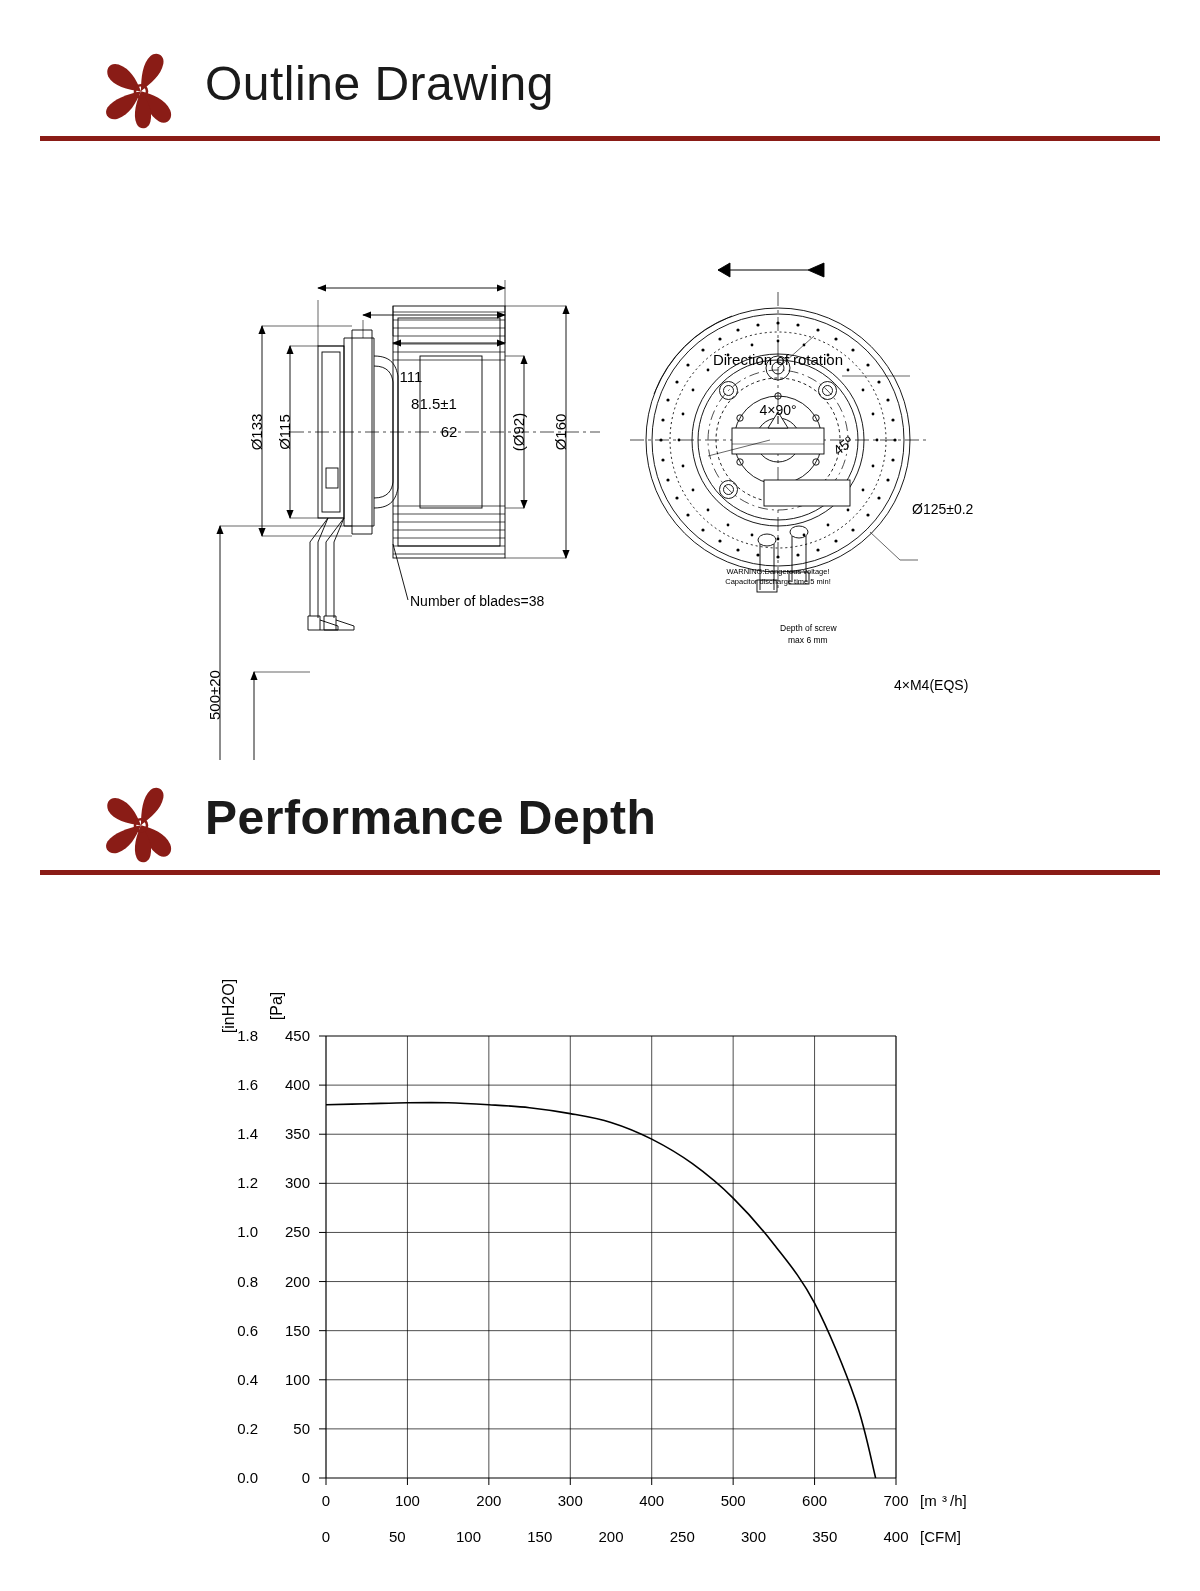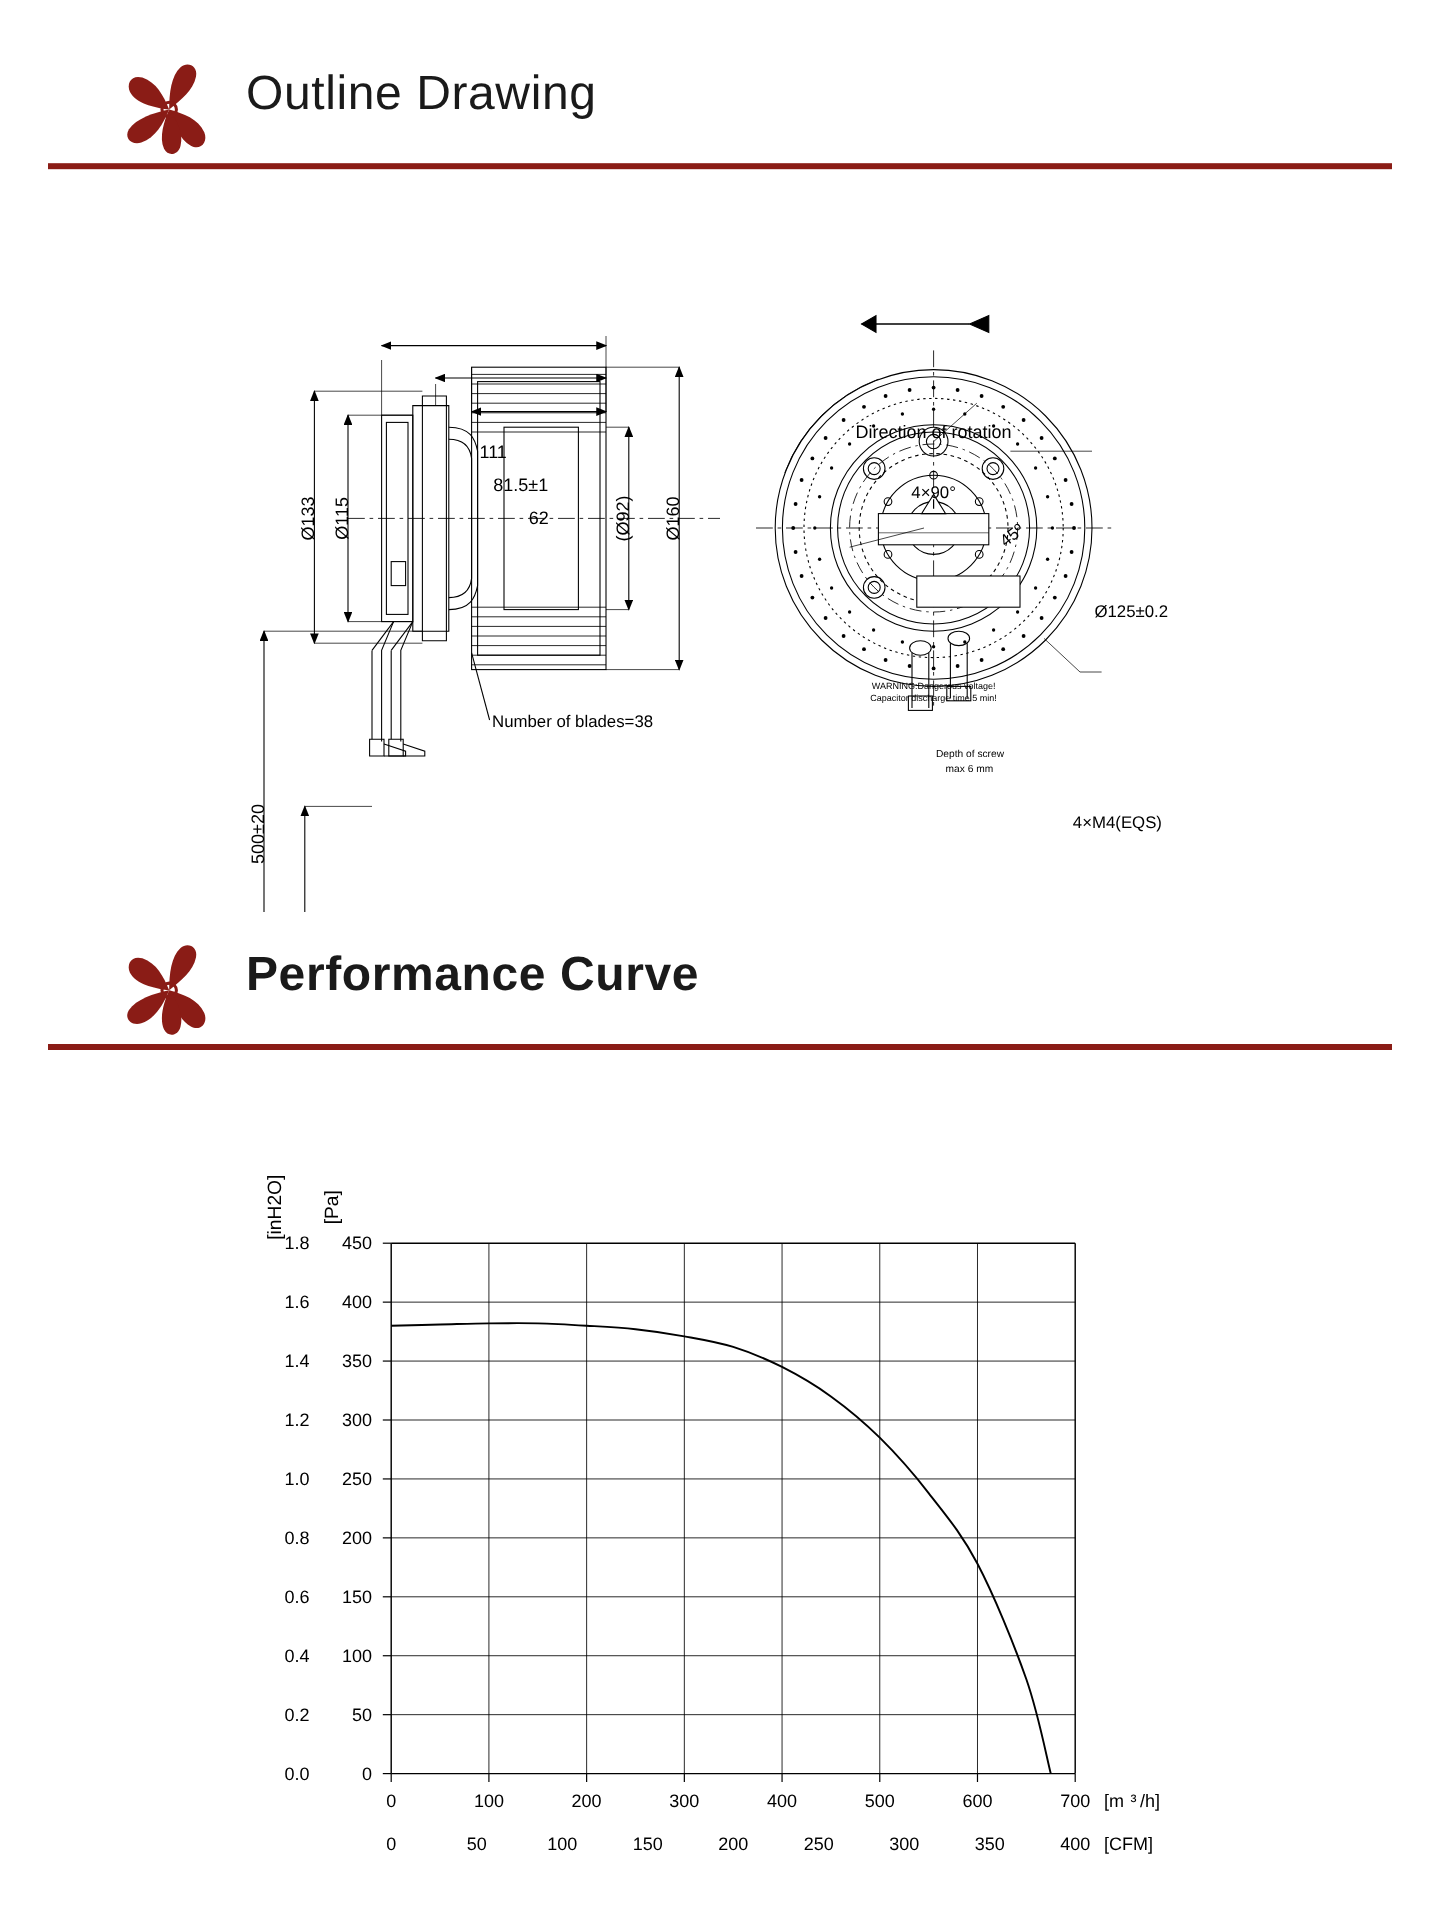--- a/index.html
+++ b/index.html
@@ -32,21 +32,21 @@
     position: absolute;
     left: 58px;
     top: 22px;
     width: 86px;
     height: 86px;
   }
   .section-header .title {
     position: absolute;
     left: 165px;
     top: 28px;
-    font-size: 40px;
+    font-size: 48px;
     letter-spacing: 0.5px;
     color: #1a1a1a;
   }
   .section-header .title.bold { font-weight: bold; }
   .section-header .rule {
     position: absolute;
     left: 0;
     top: 108px;
     width: 1120px;
     height: 5px;
@@ -363,21 +363,21 @@
         <g fill="#8a1c16">
           <path d="M50 48 C44 34 38 22 24 17 C14 14 8 22 12 31 C18 42 34 46 50 48 Z"></path>
           <path d="M50 48 C62 38 73 30 76 16 C78 6 68 1 61 7 C52 15 50 32 50 48 Z"></path>
           <path d="M50 48 C64 52 78 57 84 70 C88 80 80 88 71 83 C60 77 54 62 50 48 Z"></path>
           <path d="M50 48 C44 62 37 75 23 80 C13 83 6 75 11 67 C18 57 35 51 50 48 Z"></path>
           <path d="M50 48 C58 59 64 71 61 83 C59 92 49 94 45 86 C40 75 45 59 50 48 Z"></path>
         </g>
         <circle cx="50" cy="48" r="7" fill="none" stroke="#8a1c16" stroke-width="3"></circle>
       </svg>
     </div>
-    <div class="title bold">Performance Curve</div>
+    <div class="title bold">Performance Depth</div>
     <div class="rule"></div>
   </div>
 
   <div class="chart-wrap">
     <svg id="chart-svg" width="1200" height="680" viewBox="0 0 1200 680">
         <line x1="326" y1="136" x2="326" y2="578" stroke="#000" stroke-width="1.2"></line>
         <line x1="407.42857142857144" y1="136" x2="407.42857142857144" y2="578" stroke="#000" stroke-width="0.7"></line>
         <line x1="488.8571428571429" y1="136" x2="488.8571428571429" y2="578" stroke="#000" stroke-width="0.7"></line>
         <line x1="570.2857142857142" y1="136" x2="570.2857142857142" y2="578" stroke="#000" stroke-width="0.7"></line>
         <line x1="651.7142857142858" y1="136" x2="651.7142857142858" y2="578" stroke="#000" stroke-width="0.7"></line>

